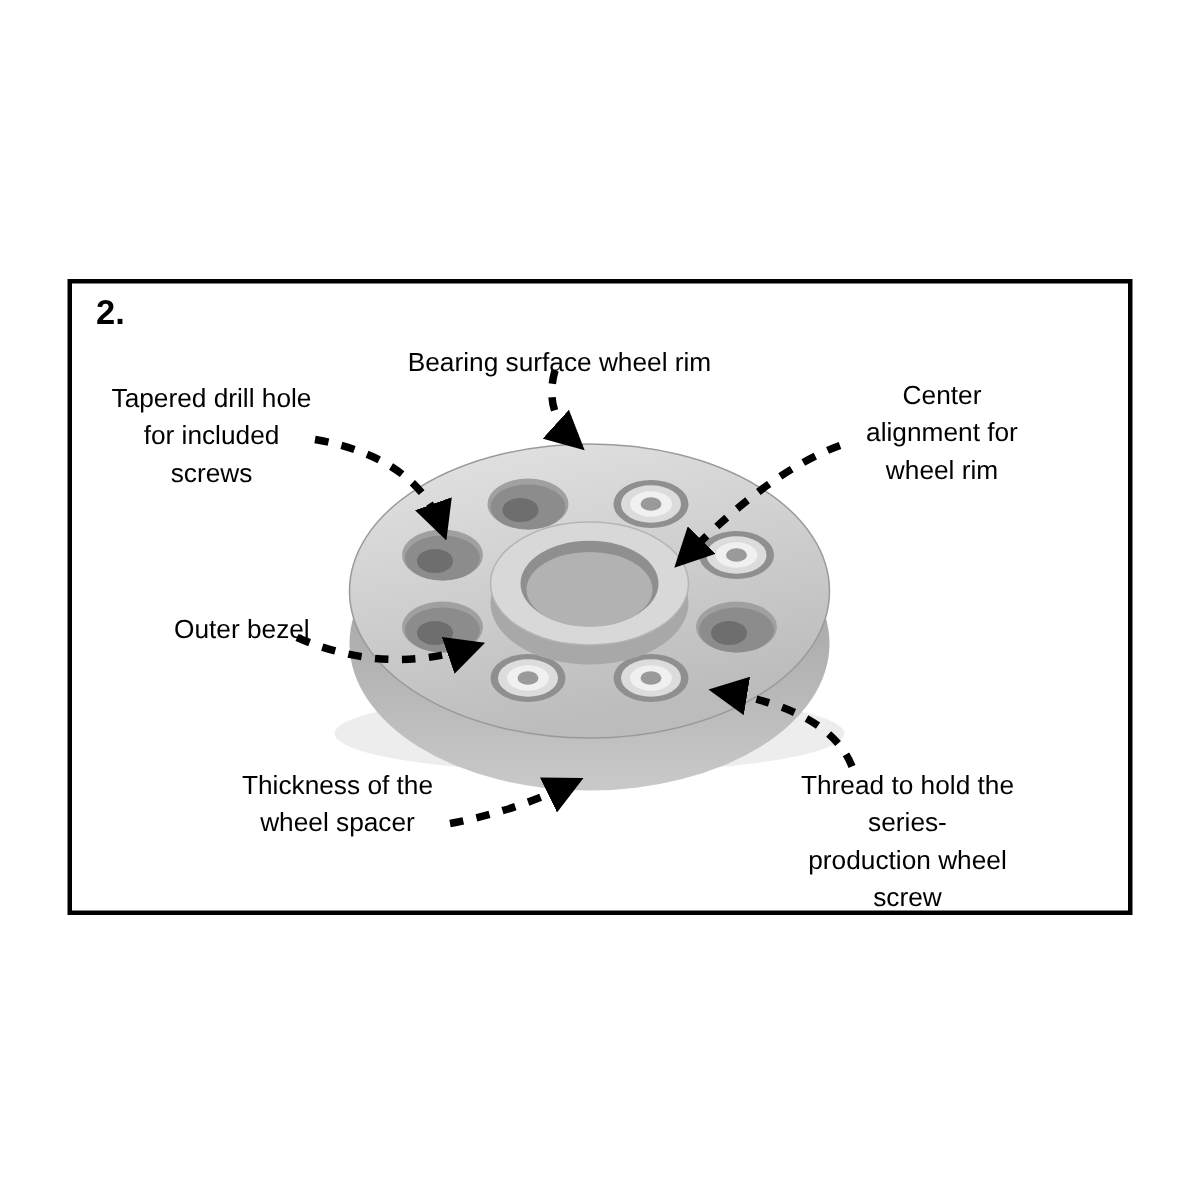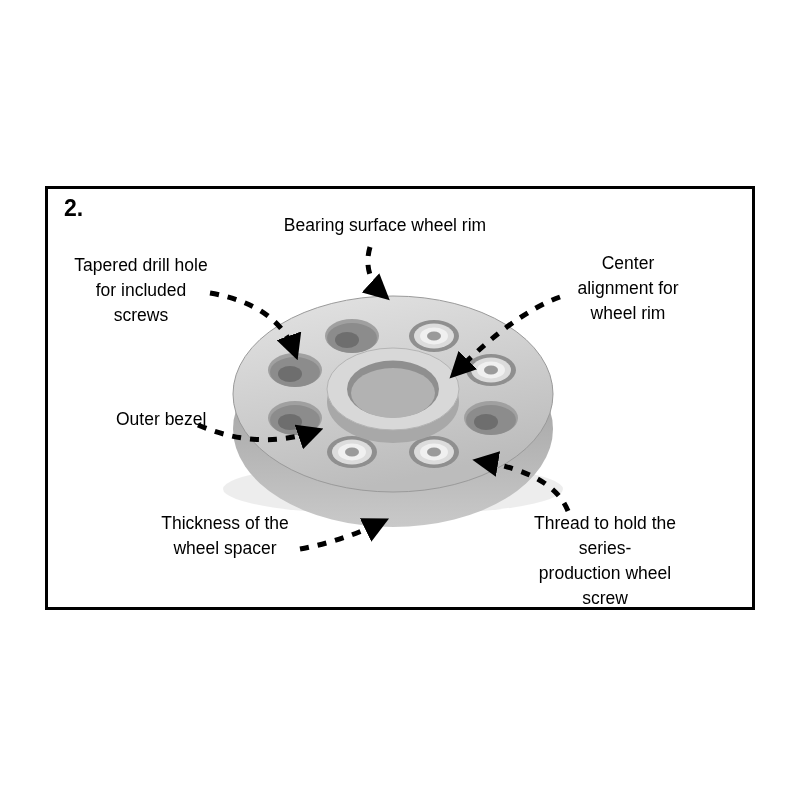--- a/index.html
+++ b/index.html
@@ -14,21 +14,21 @@
   }
   .frame svg.scene{
     position:absolute;left:0;top:0;width:100%;height:100%;
   }
   .lbl{
     position:absolute;font-size:17.5px;line-height:25px;
     white-space:pre-line;color:#000;
   }
   .center{transform:translateX(-50%);text-align:center;}
   #lbl-step{left:16px;top:6px;font-size:23px;font-weight:bold;line-height:26px;}
-  #lbl-bearing{left:325px;top:24px;margin-left:12px;}
+  #lbl-bearing{left:325px;top:40px;}
   #lbl-tapered{left:93px;top:64px;}
   #lbl-center-align{left:580px;top:62px;}
   #lbl-bezel{left:68px;top:218px;}
   #lbl-thickness{left:177px;top:322px;}
   #lbl-thread{left:557px;top:322px;}
 </style>
 </head>
 <body>
 
 <div class="frame">

